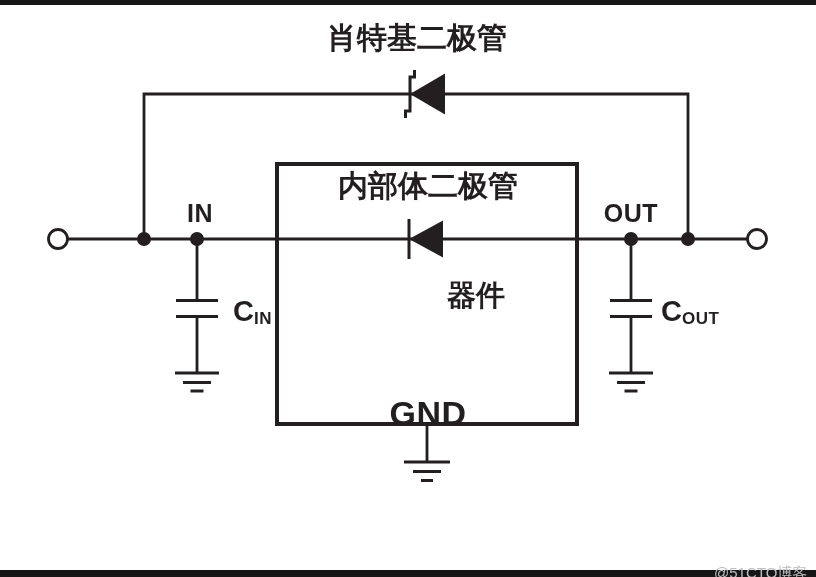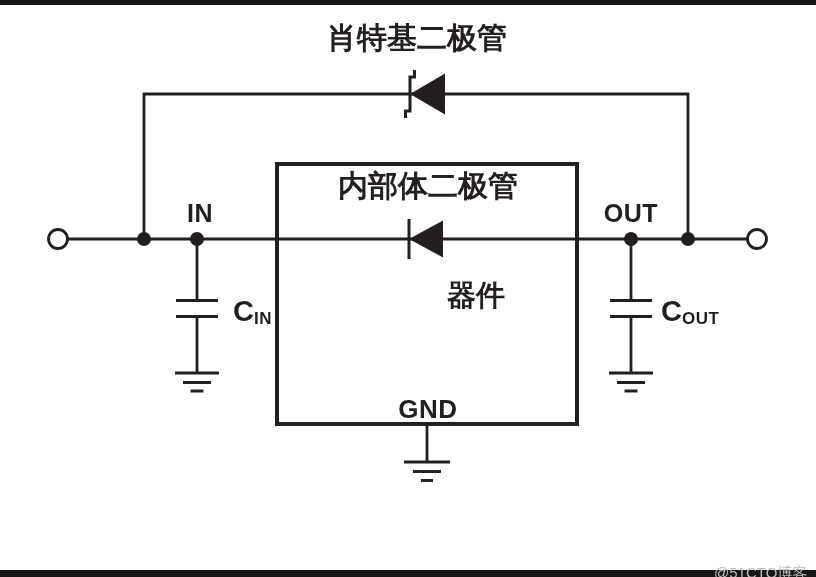--- a/index.html
+++ b/index.html
@@ -35,21 +35,21 @@
     color: #231f20;
     font-weight: bold;
     white-space: nowrap;
     line-height: 1;
   }
   .label.centered { transform: translateX(-50%); }
 
   .diagram-title   { font-size: 30px; letter-spacing: 0px; }
   .box-heading     { font-size: 30px; }
   .device-label    { font-size: 29px; }
-  .gnd-label       { font-size: 26px; letter-spacing: 0.5px; }
+  .gnd-label       { font-size: 34px; letter-spacing: 0.5px; }
   .node-label      { font-size: 25px; letter-spacing: 0.5px; }
 
   .cap-label { font-size: 29px; }
   .cap-label .sub {
     font-size: 17px;
     vertical-align: -3px;
     letter-spacing: 0.5px;
   }
 
   .figure-caption {

